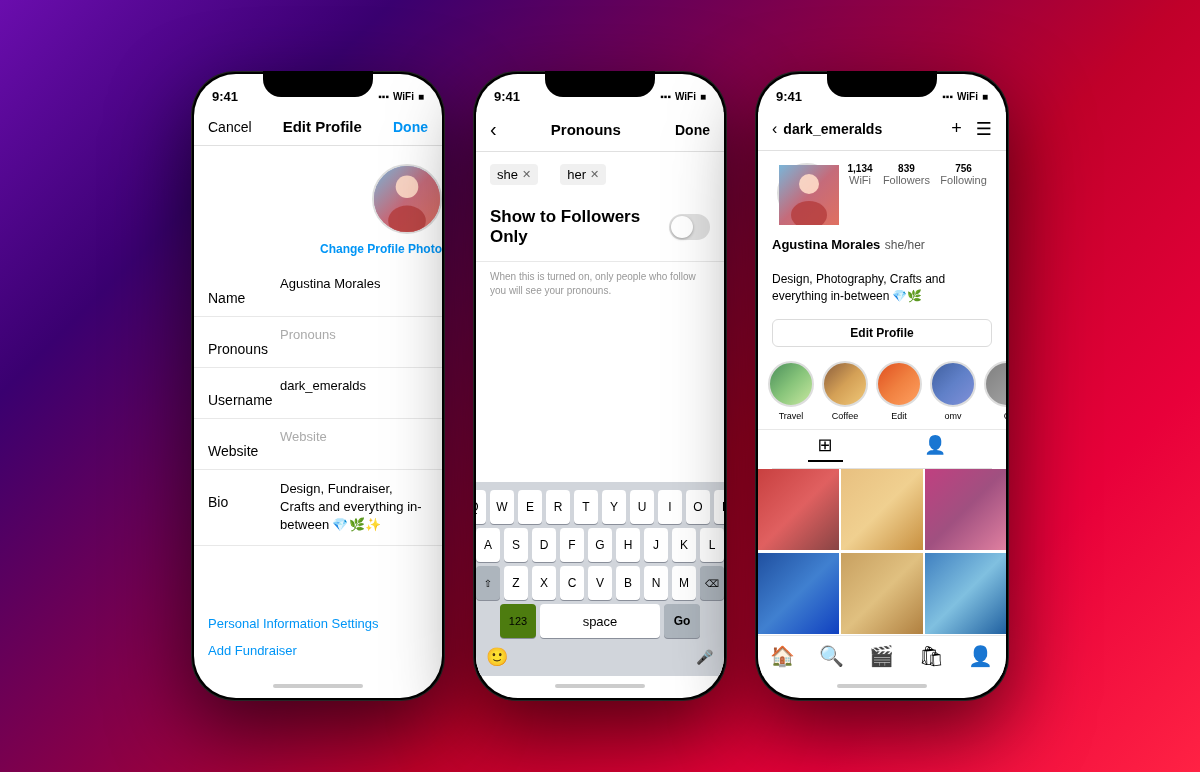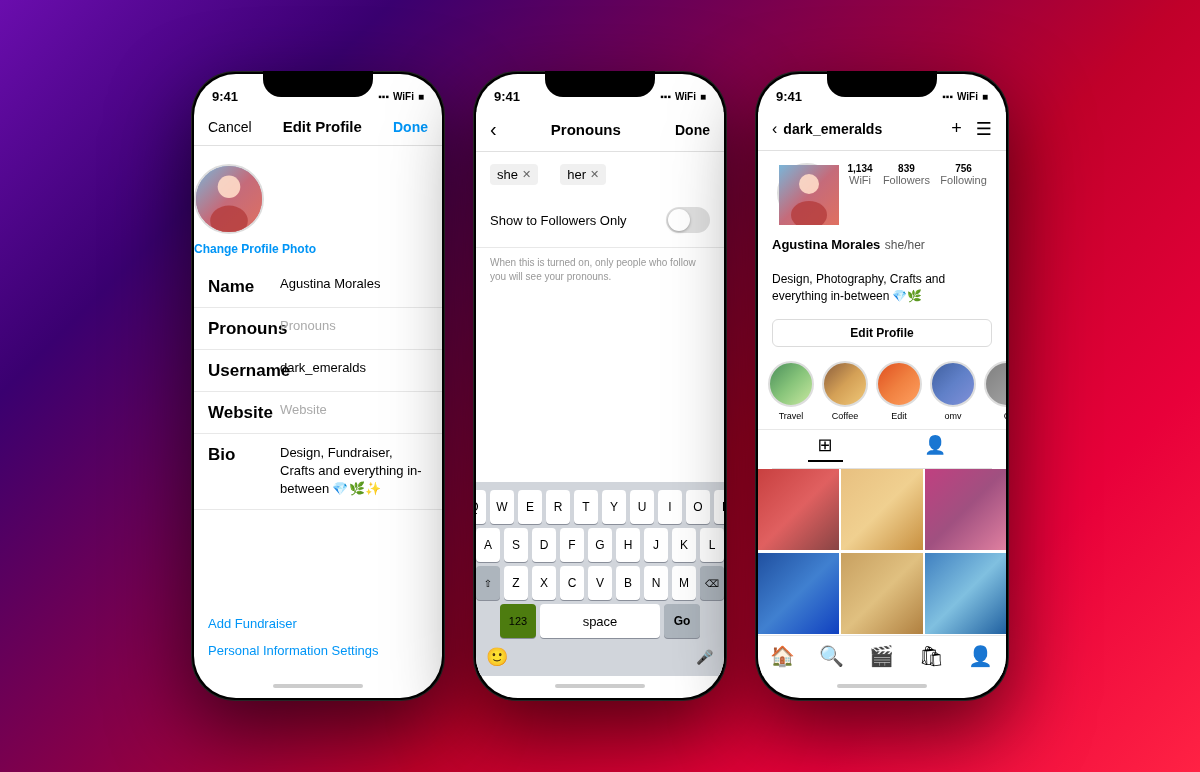--- a/index.html
+++ b/index.html
@@ -83,21 +83,21 @@
       border-bottom: 1px solid #e0e0e0;
       flex-shrink: 0;
     }
     .nav-cancel { color: #000; font-size: 14px; }
     .nav-title { font-size: 15px; font-weight: 700; }
     .nav-done { color: #0095f6; font-size: 14px; font-weight: 600; }
 
     .profile-photo-section {
       display: flex;
       flex-direction: column;
-      align-items: flex-start;
+      align-items: flex-end;
       padding: 18px 0 10px;
       flex-shrink: 0;
     }
     .avatar-circle {
       width: 70px;
       height: 70px;
       border-radius: 50%;
       background: linear-gradient(135deg, #8bc4ea, #c4a8d4, #e8a0b0);
       overflow: hidden;
       display: flex;
@@ -123,25 +123,26 @@
 
     .form-fields { flex: 1; overflow: hidden; }
     .field-row {
       display: flex;
       padding: 10px 14px;
       border-bottom: 1px solid #e8e8e8;
       align-items: flex-start;
     }
     .field-label {
       width: 72px;
-      font-size: 17px;
+      font-size: 14px;
       color: #000;
-      font-weight: 700;
+      font-weight: 400;
       flex-shrink: 0;
       padding-top: 1px;
+      margin-top: 13px;
     }
     .field-value {
       font-size: 13px;
       color: #000;
       flex: 1;
     }
     .field-placeholder { color: #aaa; }
     .field-multi { line-height: 1.4; }
 
     .link-section { padding: 14px 14px 6px; }
@@ -200,21 +201,21 @@
     }
     .learn-more { color: #0095f6; }
 
     .toggle-row {
       display: flex;
       justify-content: space-between;
       align-items: center;
       padding: 14px;
       border-bottom: 1px solid #e8e8e8;
     }
-    .toggle-label { font-size: 13px; font-weight: 400; }
+    .toggle-label { font-size: 17px; font-weight: 700; }
     .toggle-switch {
       width: 44px;
       height: 26px;
       background: #e0e0e0;
       border-radius: 13px;
       position: relative;
     }
     .toggle-knob {
       width: 22px;
       height: 22px;
@@ -499,22 +500,22 @@
           <span class="field-label">Website</span>
           <span class="field-value field-placeholder">Website</span>
         </div>
         <div class="field-row">
           <span class="field-label">Bio</span>
           <span class="field-value field-multi">Design, Fundraiser, Crafts and everything in-between 💎🌿✨</span>
         </div>
       </div>
 
       <div class="link-section">
+        <div class="link-item">Personal Information Settings</div>
         <div class="link-item">Add Fundraiser</div>
-        <div class="link-item">Personal Information Settings</div>
       </div>
     </div>
 
     <div class="home-bar">
       <div class="home-indicator"></div>
     </div>
   </div>
 </div>
 
 <div class="phone phone2">

